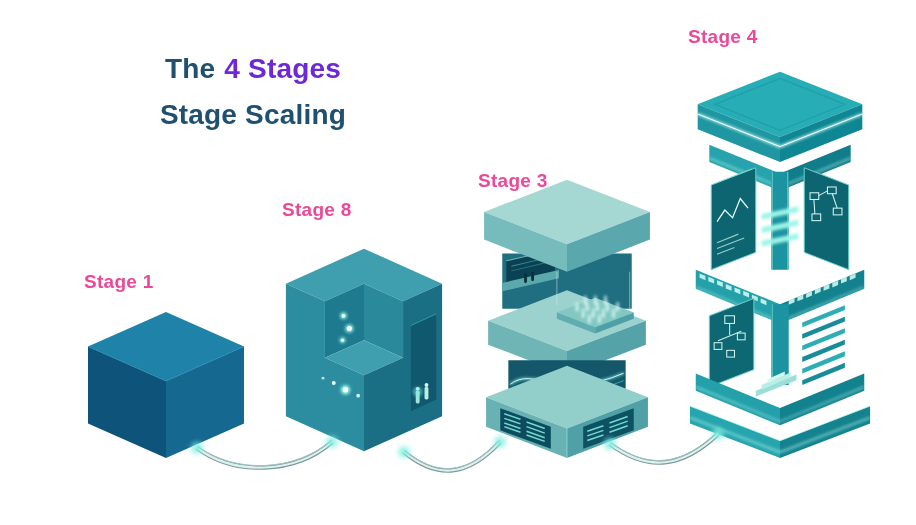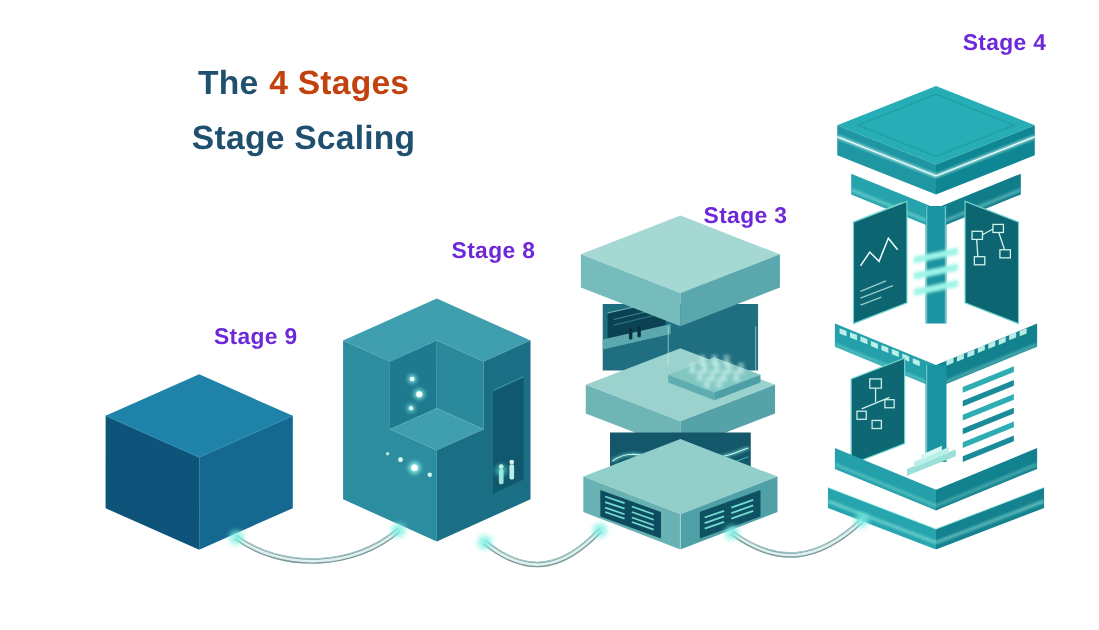--- a/index.html
+++ b/index.html
@@ -5,23 +5,23 @@
   html,body{margin:0;padding:0;background:#ffffff;}
   .canvas{
     position:relative;width:916px;height:525px;background:#ffffff;overflow:hidden;
     font-family:"Liberation Sans", sans-serif;
   }
   .title{
     position:absolute;left:18px;top:46px;width:470px;text-align:center;
     color:#20506f;font-weight:800;font-size:28px;line-height:46px;letter-spacing:.2px;
   }
   .title-line1{display:flex;justify-content:center;gap:9px;white-space:pre;}
-  .accent{color:#c2410c;}
+  .accent{color:#6d28d9;}
   .stage-label{
-    position:absolute;text-align:right;color:#6d28d9;font-weight:700;font-size:19px;
+    position:absolute;text-align:left;color:#ec4899;font-weight:700;font-size:19px;
     letter-spacing:.3px;
   }
   .lbl1{left:84px;top:271px;width:164px;}
   .lbl2{left:282px;top:199px;width:164px;}
   .lbl3{left:478px;top:122px;width:178px;margin-top:48px;}
   .lbl4{left:688px;top:26px;width:184px;}
   svg.illus{position:absolute;}
   .il1{left:84px;top:310px;}
   .il2{left:282px;top:236px;}
   .il3{left:478px;top:176px;}
@@ -65,21 +65,21 @@
     <g>
       <path d="M610,26 C648,54 682,50 718,16" fill="none" stroke="#7b9a9c" stroke-width="4.5"></path>
       <path d="M610,26 C648,54 682,50 718,16" fill="none" stroke="#dff0ee" stroke-width="2.2"></path>
       <path d="M610,24 C648,52 682,48 718,14" fill="none" stroke="#9fc5c4" stroke-width="1"></path>
       <circle cx="610" cy="26" r="6" fill="#7ef0e2" filter="url(#fc)" opacity=".8"></circle>
       <circle cx="718" cy="16" r="6" fill="#7ef0e2" filter="url(#fc)" opacity=".8"></circle>
     </g>
   </svg>
 
   <div class="stage">
-    <div class="stage-label lbl1">Stage 9</div>
+    <div class="stage-label lbl1">Stage 1</div>
     <svg class="illus il1" width="164" height="150" viewBox="0 0 164 152" preserveAspectRatio="none">
       <polygon points="82,2 160,37 82,72 4,37" fill="#1f82a9"></polygon>
       <polygon points="4,37 82,72 82,150 4,115" fill="#0d537a"></polygon>
       <polygon points="160,37 82,72 82,150 160,115" fill="#15688f"></polygon>
       <polyline points="4,37 82,72 160,37" fill="none" stroke="#2b90b5" stroke-width="1" opacity=".6"></polyline>
     </svg>
   </div>
 
   <div class="stage">
     <div class="stage-label lbl2">Stage 8</div>

